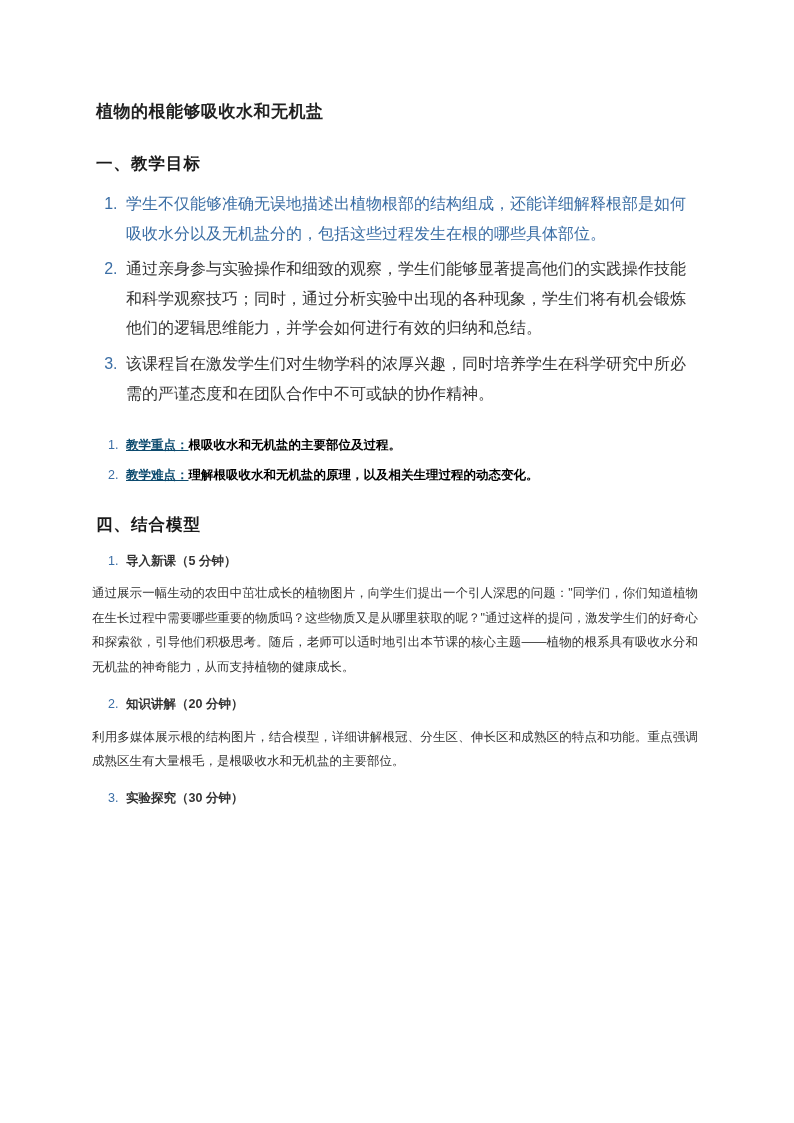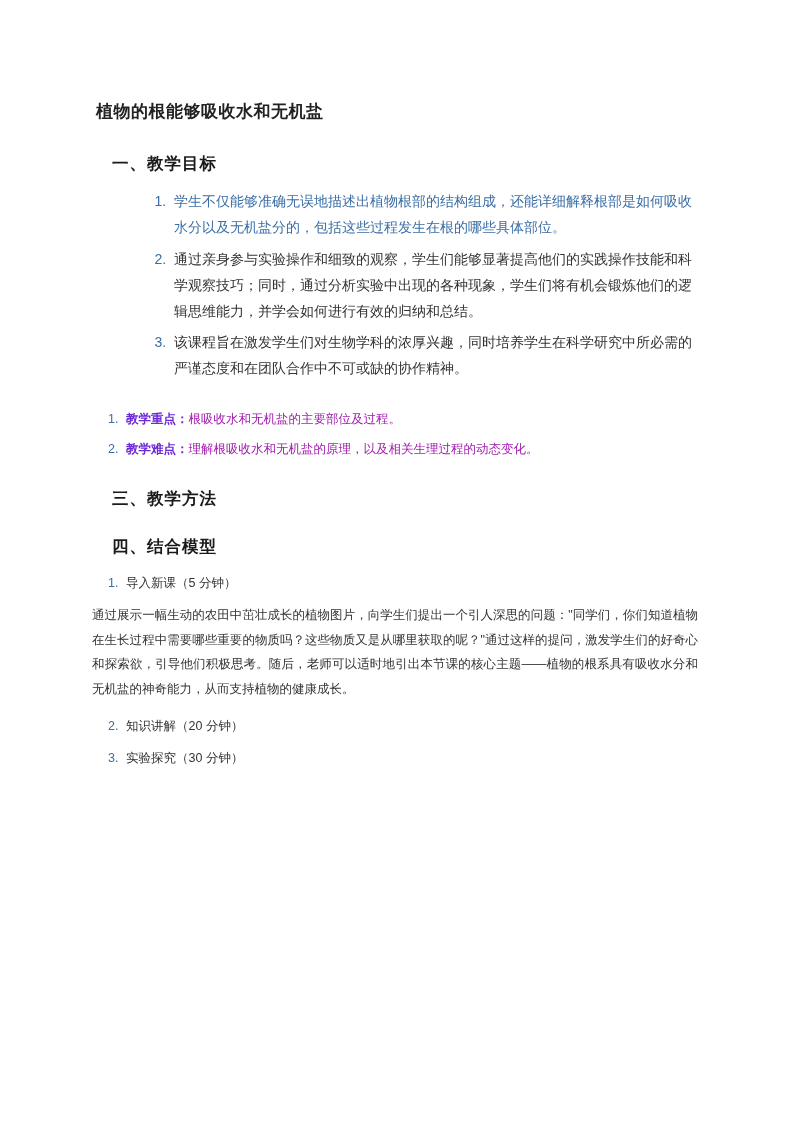--- a/index.html
+++ b/index.html
@@ -26,38 +26,37 @@
     font-size: 17px;
     font-weight: bold;
     color: #222222;
     margin: 0 0 30px 0;
     letter-spacing: 0.5px;
   }
   h2.section-heading {
     font-size: 16.5px;
     font-weight: bold;
     color: #1a1a1a;
-    margin: 0 0 14px 16px;
+    margin: 0 0 14px 0;
     letter-spacing: 1px;
   }
   .section {
     margin-bottom: 26px;
   }
   ol.obj-list {
     margin: 0;
     padding-left: 26px;
     list-style-type: decimal;
   }
   ol.obj-list > li {
     color: #3b6ea5;
-    font-size: 14px;
+    font-size: 16px;
     line-height: 1.85;
     margin-bottom: 6px;
     padding-left: 4px;
-    margin-left: 48px;
   }
   ol.obj-list > li > span.li-text {
     color: #333333;
   }
   ol.obj-list > li.blue-text > span.li-text {
     color: #3b6ea5;
   }
   ol.kd-list {
     margin: 0;
     padding-left: 26px;
@@ -65,48 +64,49 @@
   }
   ol.kd-list > li {
     color: #3b6ea5;
     font-size: 12.5px;
     line-height: 1.9;
     margin-bottom: 6px;
     padding-left: 4px;
   }
   ol.kd-list > li .kd-label {
     font-weight: bold;
-    color: #6d28d9;
+    color: #0c4a6e;
+    text-decoration: underline;
   }
   ol.kd-list > li .kd-body {
-    color: #a21caf;
+    color: #000000;
+    font-weight: bold;
   }
   .plain-para {
     font-size: 12.5px;
     line-height: 1.9;
     color: #333333;
     margin: 0 0 10px 0;
   }
   ol.step-list {
     margin: 0;
     padding-left: 26px;
     list-style-type: decimal;
   }
   ol.step-list > li.step-item {
     color: #3b6ea5;
     font-size: 12.5px;
     margin-bottom: 4px;
     padding-left: 4px;
   }
   .step-title {
-    font-weight: normal;
+    font-weight: bold;
     color: #333333;
     font-size: 12.5px;
     line-height: 1.9;
-    margin-top: 8px;
   }
   .step-para {
     font-size: 12.5px;
     line-height: 1.95;
     color: #333333;
     margin: 8px 0 14px 0;
     margin-left: -30px;
     text-align: justify;
   }
   .step-para:last-child {
@@ -133,34 +133,34 @@
   </div>
 
   <div class="section">
     <ol class="kd-list">
       <li><span class="kd-label">教学重点：</span><span class="kd-body">根吸收水和无机盐的主要部位及过程。</span></li>
       <li><span class="kd-label">教学难点：</span><span class="kd-body">理解根吸收水和无机盐的原理，以及相关生理过程的动态变化。</span></li>
     </ol>
   </div>
 
   <div class="section">
-    <h2 class="section-heading">三、教学方法</h2>
   </div>
 
   <div class="section process-section">
     <h2 class="section-heading">四、结合模型</h2>
     <ol class="step-list">
       <li class="step-item">
         <div class="step-title">导入新课（5 分钟）</div>
       </li>
       <div class="step-para">通过展示一幅生动的农田中茁壮成长的植物图片，向学生们提出一个引人深思的问题："同学们，你们知道植物在生长过程中需要哪些重要的物质吗？这些物质又是从哪里获取的呢？"通过这样的提问，激发学生们的好奇心和探索欲，引导他们积极思考。随后，老师可以适时地引出本节课的核心主题——植物的根系具有吸收水分和无机盐的神奇能力，从而支持植物的健康成长。</div>
 
       <li class="step-item">
         <div class="step-title">知识讲解（20 分钟）</div>
       </li>
+      <div class="step-para">利用多媒体展示根的结构图片，结合模型，详细讲解根冠、分生区、伸长区和成熟区的特点和功能。重点强调成熟区生有大量根毛，是根吸收水和无机盐的主要部位。</div>
 
       <li class="step-item">
         <div class="step-title">实验探究（30 分钟）</div>
       </li>
     </ol>
   </div>
 
 </div>
 
 </body></html>

